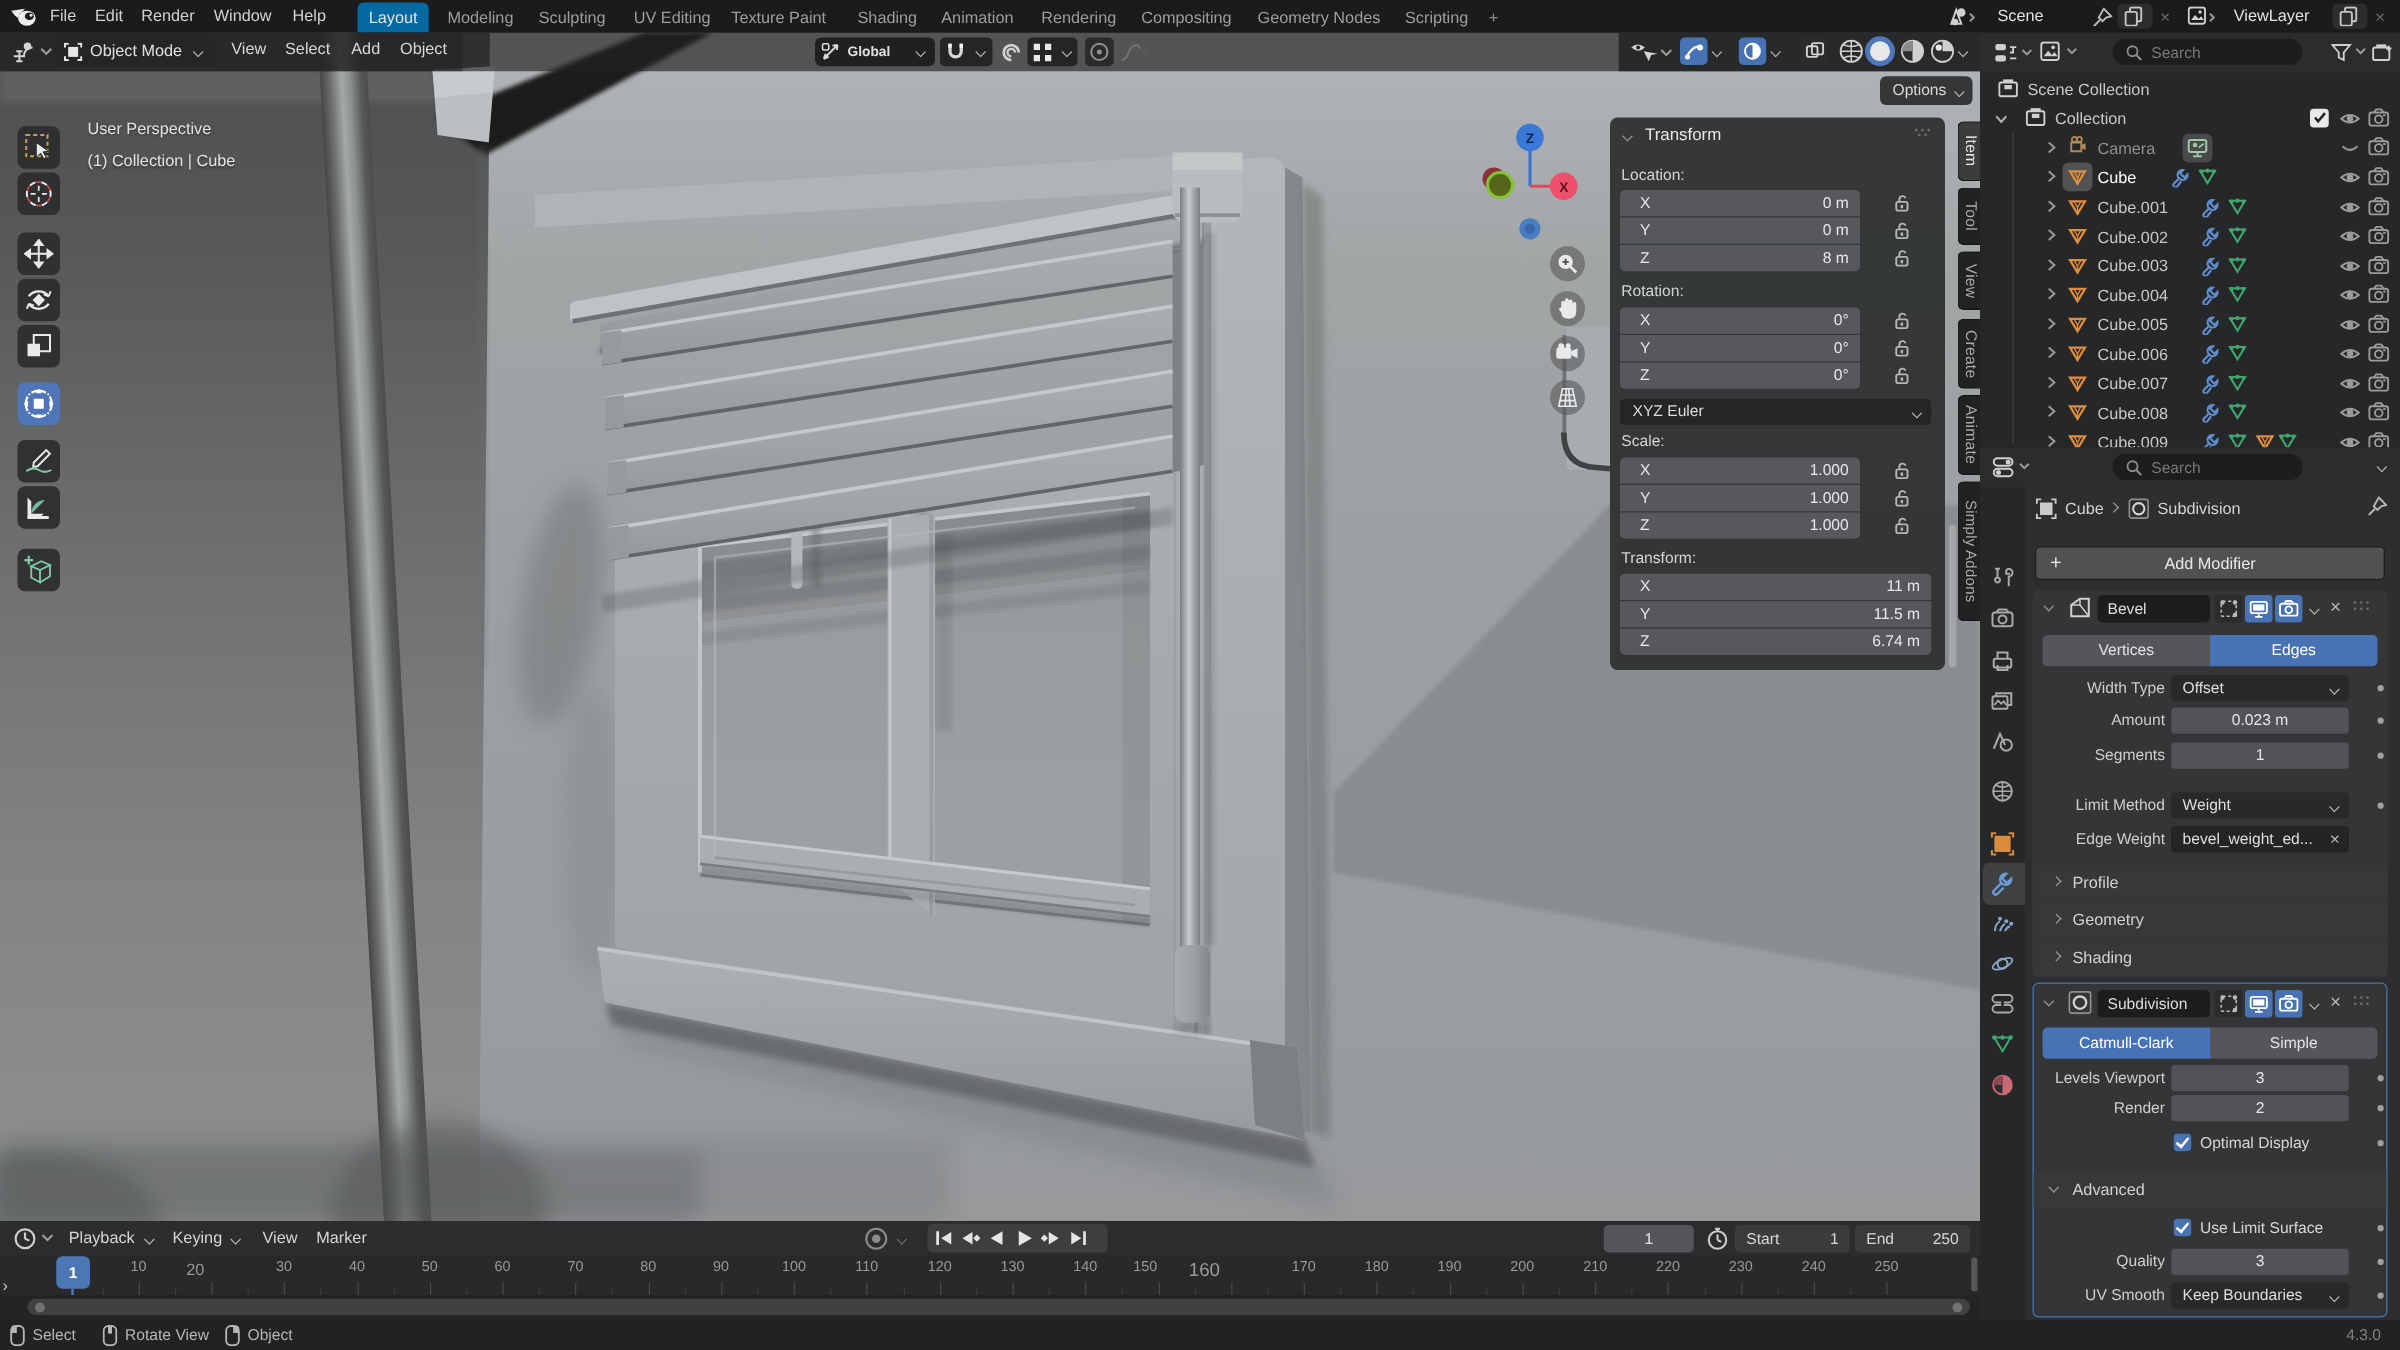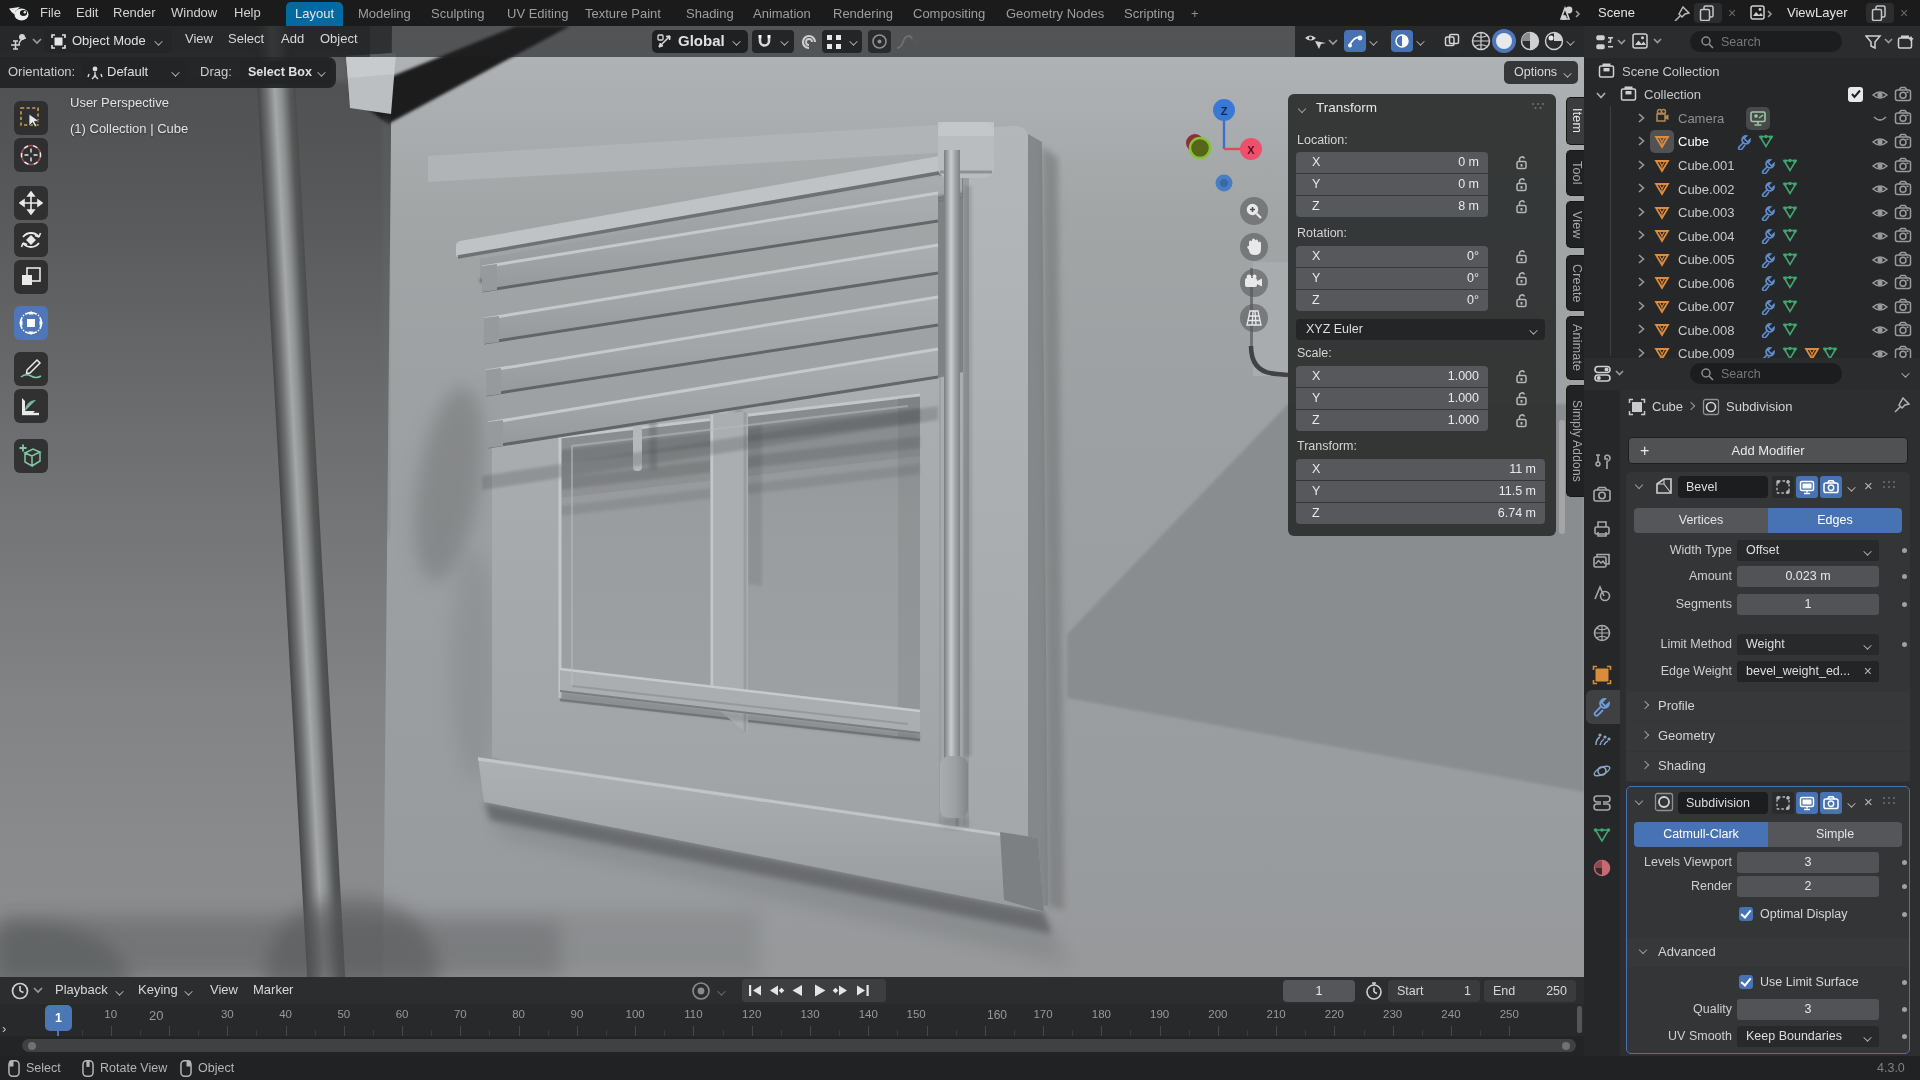--- a/index.html
+++ b/index.html
@@ -317,21 +317,21 @@
 <span style="margin-left:28px">Object Mode</span><span class="chev" style="position:absolute;right:10px;top:8px"></span></div>
 <div class="txt abs" style="left:185px;top:5px">View</div>
 <div class="txt abs" style="left:228px;top:5px">Select</div>
 <div class="txt abs" style="left:281px;top:5px">Add</div>
 <div class="txt abs" style="left:320px;top:5px">Object</div>
 <div class="dd" style="left:652px;top:4px;width:96px;height:23px;background:#1f2021">
 <svg class="abs" style="left:5px;top:4px" width="16" height="15" viewBox="0 0 16 15">
           <path d="M2,13 L13,2 M13,2 l-4,0.5 M13,2 l-0.5,4 M2,13 l1.5,-4 M2,13 l4,-1.5" stroke="#d8d9da" stroke-width="1.5" fill="none"></path>
           <rect x="1" y="1" width="5" height="5" rx="1" fill="none" stroke="#d8d9da" stroke-width="1.3"></rect>
         </svg>
-<span style="margin-left:26px;font-weight:bold;font-size:15px">Global</span><span class="chev" style="position:absolute;right:8px;top:8px"></span></div>
+<span style="margin-left:26px;font-weight:bold;font-size:11px">Global</span><span class="chev" style="position:absolute;right:8px;top:8px"></span></div>
 <div class="hbtn" style="left:752px;top:4px;width:42px;height:23px;background:#242526">
 <svg class="abs" style="left:4px;top:3px" width="17" height="17" viewBox="0 0 17 17">
           <path d="M4,2 L4,8 a4.5,4.5 0 0 0 9,0 L13,2" fill="none" stroke="#d8d9da" stroke-width="2.6"></path>
           <path d="M4,2 L4,5 M13,2 L13,5" stroke="#fff" stroke-width="2.6"></path>
         </svg>
 <span class="chev" style="position:absolute;right:6px;top:8px"></span>
       </div>
 <svg class="abs" style="left:799px;top:6px" width="20" height="20" viewBox="0 0 20 20">
         <path d="M16,10 a6,6 0 1 0 -6,6" fill="none" stroke="#cfd0d1" stroke-width="2.2"></path>
         <path d="M13,10 a3,3 0 1 0 -3,3" fill="none" stroke="#cfd0d1" stroke-width="1.8"></path>
@@ -399,33 +399,20 @@
       <path d="M11,2.5 a8.5,8.5 0 0 1 0,17 Z" fill="#cfd0d1"></path>
       <path d="M11,11 L11,2.5 A8.5,8.5 0 0 0 2.5,11 Z" fill="#8a8b8c"></path>
     </svg>
 <svg class="abs" style="left:1543px;top:30px" width="22" height="22" viewBox="0 0 22 22">
       <circle cx="11" cy="11" r="8.5" fill="#2c2d2e" stroke="#cfd0d1" stroke-width="1.4"></circle>
       <path d="M11,2.5 a8.5,8.5 0 0 1 8.5,8.5 L11,11 Z" fill="#cfd0d1"></path>
       <circle cx="8" cy="8" r="2.5" fill="#e8e9ea"></circle>
     </svg>
 <span class="chev abs" style="left:1567px;top:38px"></span>
 
-<div class="abs" id="tools">
-<div class="abs" style="left:8px;top:7px;color:#cbcccd;font-size:13px">Orientation:</div>
-<div class="dd" style="left:82px;top:4px;width:106px;height:23px;background:#232425">
-<svg class="abs" style="left:5px;top:3px" width="16" height="17" viewBox="0 0 16 17">
-          <circle cx="8" cy="5" r="2.4" fill="#d8d9da"></circle>
-          <path d="M8,8 L8,12 M8,12 l-3,3 M8,12 l3,3 M2,10 l-1,3 M14,10 l1,3" stroke="#d8d9da" stroke-width="1.4" fill="none"></path>
-          <circle cx="8" cy="12" r="1.3" fill="#d8d9da"></circle>
-        </svg>
-<span style="margin-left:25px">Default</span><span class="chev" style="position:absolute;right:9px;top:8px"></span></div>
-<div class="abs" style="left:200px;top:7px;color:#cbcccd;font-size:13px">Drag:</div>
-<div class="dd" style="left:240px;top:4px;width:92px;height:23px;background:#232425;font-weight:bold;font-size:12.5px">
-<span style="margin-left:8px">Select Box</span><span class="chev" style="position:absolute;right:7px;top:8px"></span></div>
-</div>
 
 <div class="tbtn" style="top:101px">
       <svg class="abs" style="left:5px;top:5px" width="24" height="24" viewBox="0 0 24 24">
         <rect x="2" y="2" width="17" height="17" fill="none" stroke="#c8a24a" stroke-width="1.6" stroke-dasharray="3.2 2.4"></rect>
         <path d="M10,8 L10,20 L13.5,16.5 L16,21 L18,20 L15.5,15.5 L20,15 Z" fill="#e8e9ea" stroke="#2c2d2e" stroke-width="0.8"></path>
       </svg>
     </div>
 <div class="tbtn" style="top:138px">
       <svg class="abs" style="left:4px;top:4px" width="26" height="26" viewBox="0 0 26 26">
         <circle cx="13" cy="13" r="9.5" fill="none" stroke="#e8e9ea" stroke-width="1.6" stroke-dasharray="4.9 4.9" stroke-dashoffset="2.4"></circle>
@@ -1307,21 +1294,21 @@
       <div class="abs" style="left:673.443px;top:31px;width:40px;text-align:center;font-size:11.5px;color:#98999a">110</div>
       <div class="abs" style="left:693.443px;top:49px;width:1px;height:10px;background:#47484a"></div>
       <div class="abs" style="left:731.713px;top:31px;width:40px;text-align:center;font-size:11.5px;color:#98999a">120</div>
       <div class="abs" style="left:751.713px;top:49px;width:1px;height:10px;background:#47484a"></div>
       <div class="abs" style="left:789.983px;top:31px;width:40px;text-align:center;font-size:11.5px;color:#98999a">130</div>
       <div class="abs" style="left:809.983px;top:49px;width:1px;height:10px;background:#47484a"></div>
       <div class="abs" style="left:848.2529999999999px;top:31px;width:40px;text-align:center;font-size:11.5px;color:#98999a">140</div>
       <div class="abs" style="left:868.2529999999999px;top:49px;width:1px;height:10px;background:#47484a"></div>
       <div class="abs" style="left:906.5229999999999px;top:31px;width:40px;text-align:left;font-size:11.5px;color:#98999a">150</div>
       <div class="abs" style="left:926.5229999999999px;top:49px;width:1px;height:10px;background:#47484a"></div>
-      <div class="abs" style="left:977px;top:31px;width:40px;text-align:center;font-size:12px;color:#98999a">160</div>
+      <div class="abs" style="left:936px;top:31px;width:40px;text-align:right;font-size:15px;color:#98999a">160</div>
       <div class="abs" style="left:984.7929999999999px;top:49px;width:1px;height:10px;background:#47484a"></div>
       <div class="abs" style="left:1023.0630000000001px;top:31px;width:40px;text-align:center;font-size:11.5px;color:#98999a">170</div>
       <div class="abs" style="left:1043.063px;top:49px;width:1px;height:10px;background:#47484a"></div>
       <div class="abs" style="left:1081.3329999999999px;top:31px;width:40px;text-align:center;font-size:11.5px;color:#98999a">180</div>
       <div class="abs" style="left:1101.3329999999999px;top:49px;width:1px;height:10px;background:#47484a"></div>
       <div class="abs" style="left:1139.6029999999998px;top:31px;width:40px;text-align:center;font-size:11.5px;color:#98999a">190</div>
       <div class="abs" style="left:1159.6029999999998px;top:49px;width:1px;height:10px;background:#47484a"></div>
       <div class="abs" style="left:1197.873px;top:31px;width:40px;text-align:center;font-size:11.5px;color:#98999a">200</div>
       <div class="abs" style="left:1217.873px;top:49px;width:1px;height:10px;background:#47484a"></div>
       <div class="abs" style="left:1256.143px;top:31px;width:40px;text-align:center;font-size:11.5px;color:#98999a">210</div>

